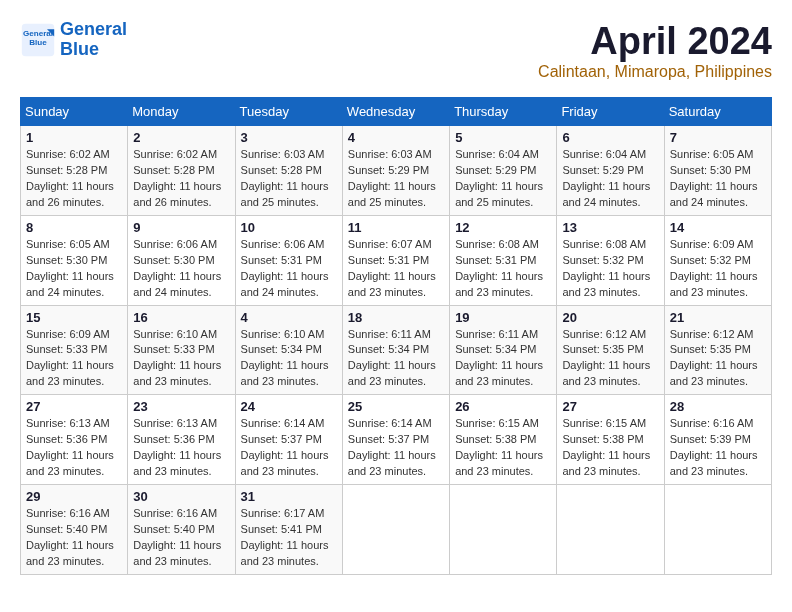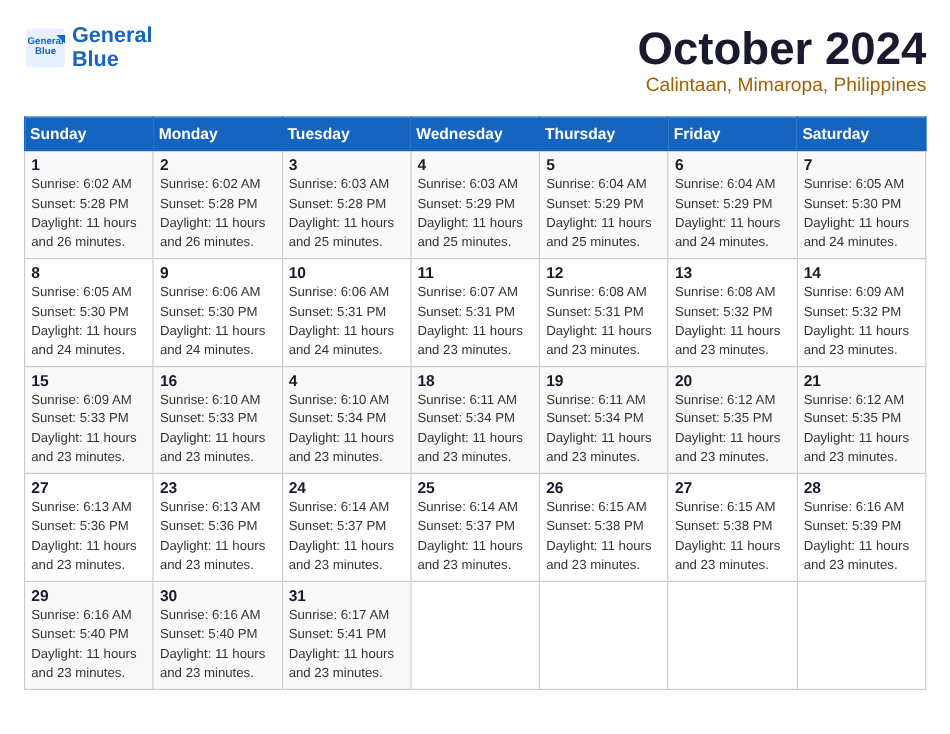--- a/index.html
+++ b/index.html
@@ -50,21 +50,21 @@
       width: 100%;
       border-collapse: collapse;
       font-size: 11px;
     }
     thead tr th {
       background-color: #1565c0;
       color: #fff;
       padding: 6px 4px;
       text-align: left;
       font-size: 13px;
-      font-weight: bold;
+      font-weight: normal;
       border: 1px solid #1565c0;
     }
     tbody tr td {
       border: 1px solid #ccc;
       vertical-align: top;
       padding: 4px 5px;
       height: 80px;
       background: #fff;
     }
     tbody tr:nth-child(odd) td {
@@ -97,21 +97,21 @@
       <text x="20" y="26" text-anchor="middle" font-size="9" font-weight="bold" fill="#1565c0">Blue</text>
       <polygon points="30,8 38,8 38,16" fill="#1565c0"></polygon>
     </svg>
     <div>
       <div class="logo-text">
         <span>General</span><br><span>Blue</span>
       </div>
     </div>
   </div>
   <div class="title-area">
-    <div class="month-title">October 2024</div>
+    <div class="month-title">April 2024</div>
     <div class="location-title">Calintaan, Mimaropa, Philippines</div>
   </div>
 </div>
 
 <table>
   <thead>
     <tr>
     <th>Sunday</th>
         <th>Monday</th>
         <th>Tuesday</th>

